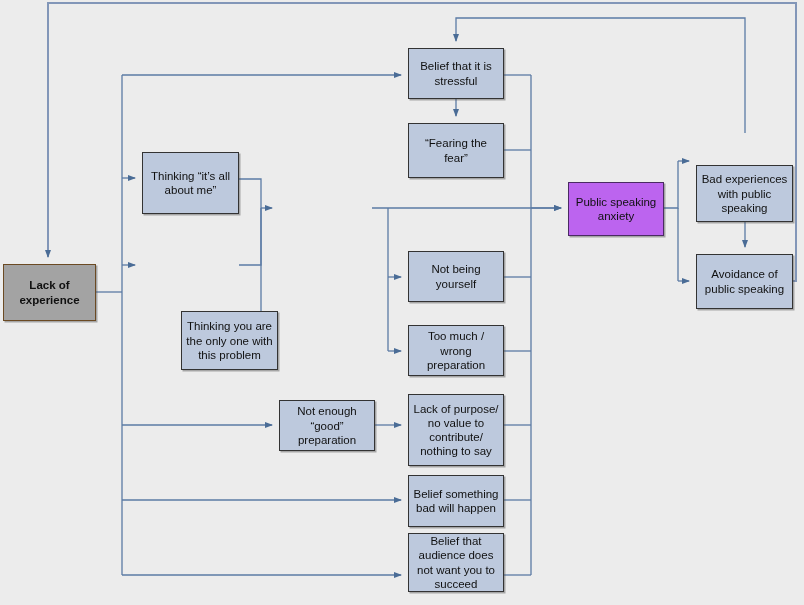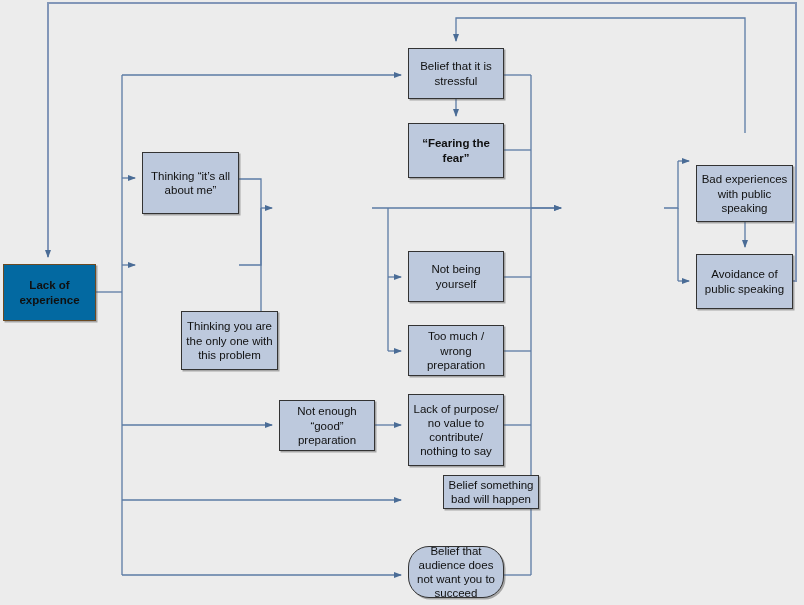--- a/index.html
+++ b/index.html
@@ -18,21 +18,21 @@
     text-align:center;
     font-size:11.5px;
     line-height:1.22;
     color:#101010;
     padding:10px 4px;
     border:1.5px solid #3a3a3a;
     box-shadow:1.5px 1.5px 0 rgba(80,80,80,0.45);
   }
   .node span{display:block;}
   .n-blue{background:#bdc9dd;border-color:#333333;}
-  .n-orange{background:#0369a1;border-color:#6b4a23;font-weight:bold;}
+  .n-orange{background:#a3a3a3;border-color:#6b4a23;font-weight:bold;}
   .n-purple{background:#bc64ef;border-color:#4a2a63;}
 </style>
 </head>
 <body>
 
 <div id="canvas">
 
   <svg id="edges" viewBox="0 0 804 605" xmlns="http://www.w3.org/2000/svg">
     <defs>
       <marker id="ah" markerWidth="8" markerHeight="8" refX="7" refY="3" orient="auto" markerUnits="userSpaceOnUse">
@@ -104,44 +104,47 @@
 
 
   <div class="node n-blue" style="left:279px;top:400px;width:96px;height:51px;">
     <span>Not enough “good” preparation</span>
   </div>
 
   <div class="node n-blue" style="left:408px;top:48px;width:96px;height:51px;">
     <span>Belief that it is stressful</span>
   </div>
 
-  <div class="node n-blue" style="left:408px;top:123px;width:96px;height:55px;font-weight:bold;">
+  <div class="node n-blue" style="left:408px;top:123px;width:96px;height:55px;">
     <span>“Fearing the fear”</span>
   </div>
 
   <div class="node n-blue" style="left:408px;top:251px;width:96px;height:51px;">
     <span>Not being yourself</span>
   </div>
 
   <div class="node n-blue" style="left:408px;top:325px;width:96px;height:51px;">
     <span>Too much / wrong preparation</span>
   </div>
 
   <div class="node n-blue" style="left:408px;top:394px;width:96px;height:72px;">
     <span>Lack of purpose/ no value to contribute/ nothing to say</span>
   </div>
 
-  <div class="node n-blue" style="left:408px;top:475px;width:96px;height:34px;margin-left:35px;">
+  <div class="node n-blue" style="left:408px;top:475px;width:96px;height:52px;">
     <span>Belief something bad will happen</span>
   </div>
 
-  <div class="node n-blue" style="left:408px;top:546px;width:96px;height:52px;border-radius:21px;">
+  <div class="node n-blue" style="left:408px;top:533px;width:96px;height:59px;">
     <span>Belief that audience does not want you to succeed</span>
   </div>
 
+  <div class="node n-purple" style="left:568px;top:182px;width:96px;height:54px;">
+    <span>Public speaking anxiety</span>
+  </div>
 
   <div class="node n-blue" style="left:696px;top:133px;width:97px;height:57px;margin-top:32px;">
     <span>Bad experiences with public speaking</span>
   </div>
 
   <div class="node n-blue" style="left:696px;top:254px;width:97px;height:55px;">
     <span>Avoidance of public speaking</span>
   </div>
 
 </div>

